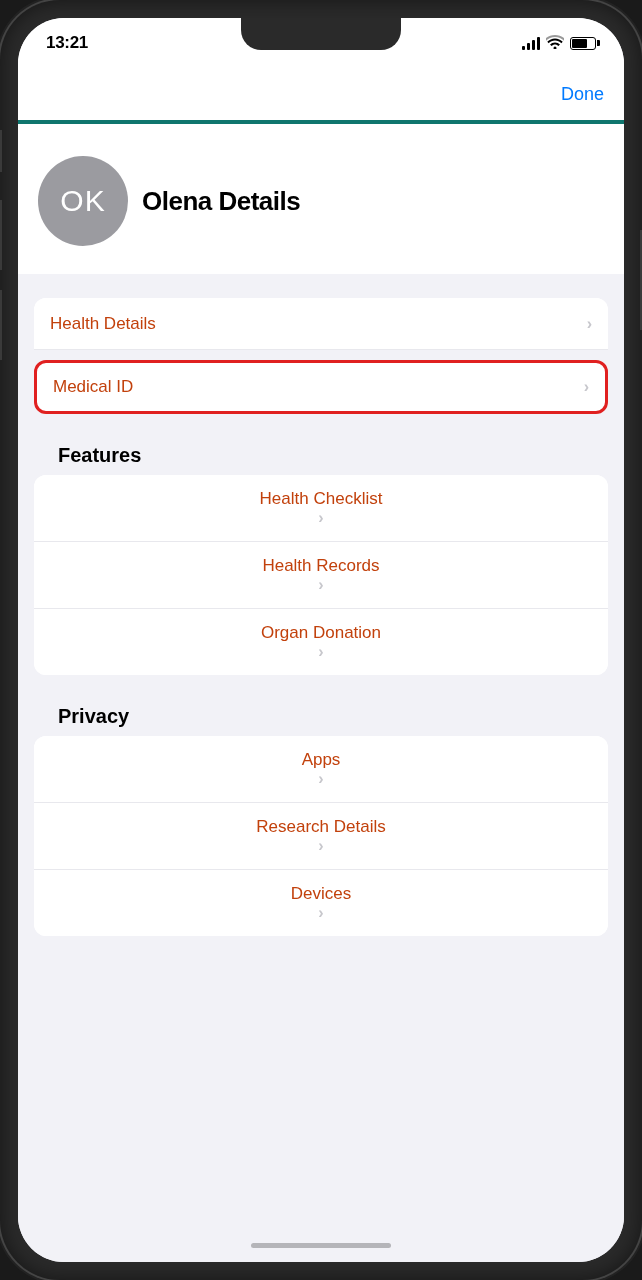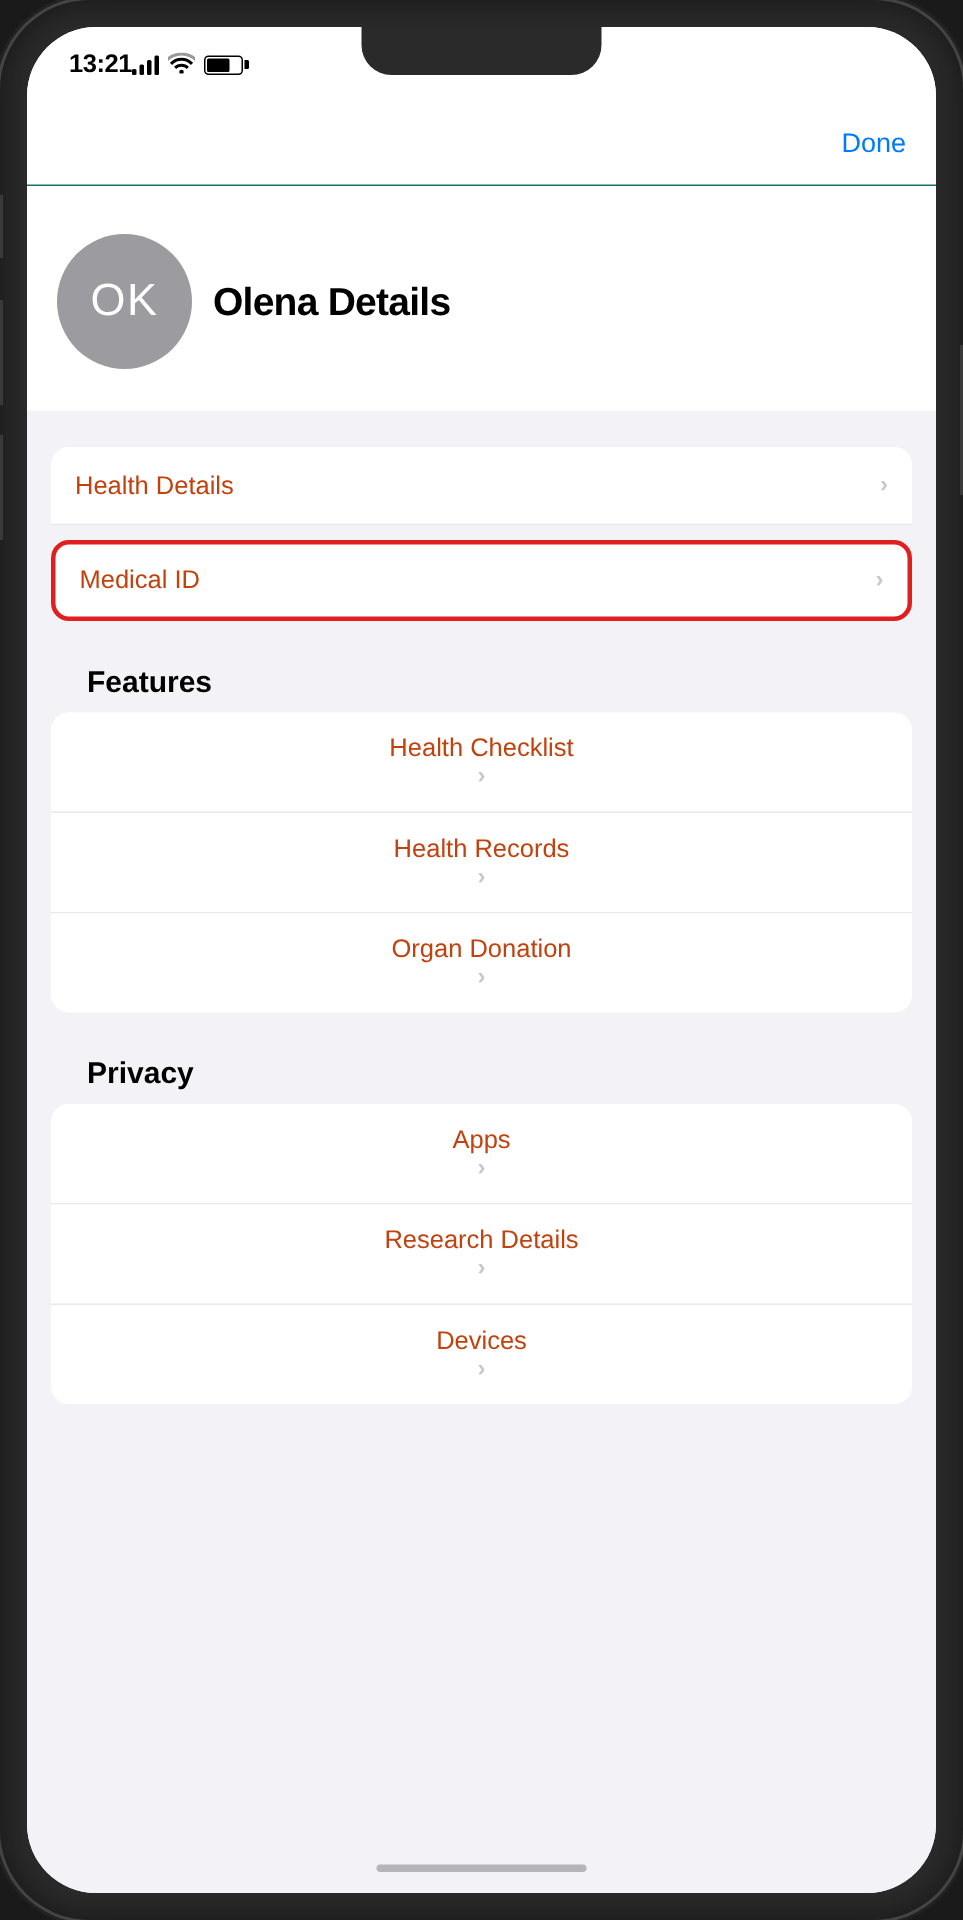--- a/index.html
+++ b/index.html
@@ -35,21 +35,21 @@
       display: flex;
       flex-direction: column;
     }
 
     
     .status-bar {
       background: white;
       height: 50px;
       display: flex;
       align-items: center;
-      justify-content: flex-start;
+      justify-content: space-between;
       padding: 0 28px;
       flex-shrink: 0;
     }
 
     .status-time {
       font-size: 17px;
       font-weight: 600;
       color: #000;
       letter-spacing: -0.3px;
     }
@@ -109,21 +109,21 @@
     }
 
     
     .header-bar {
       background: white;
       height: 56px;
       display: flex;
       align-items: center;
       justify-content: flex-end;
       padding: 0 20px;
-      border-bottom: 1px solid #0f766e;
+      border-bottom: 4px solid #0f766e;
       flex-shrink: 0;
     }
 
     .done-button {
       font-size: 18px;
       color: #007aff;
       font-weight: 400;
       background: none;
       border: none;
       cursor: pointer;

